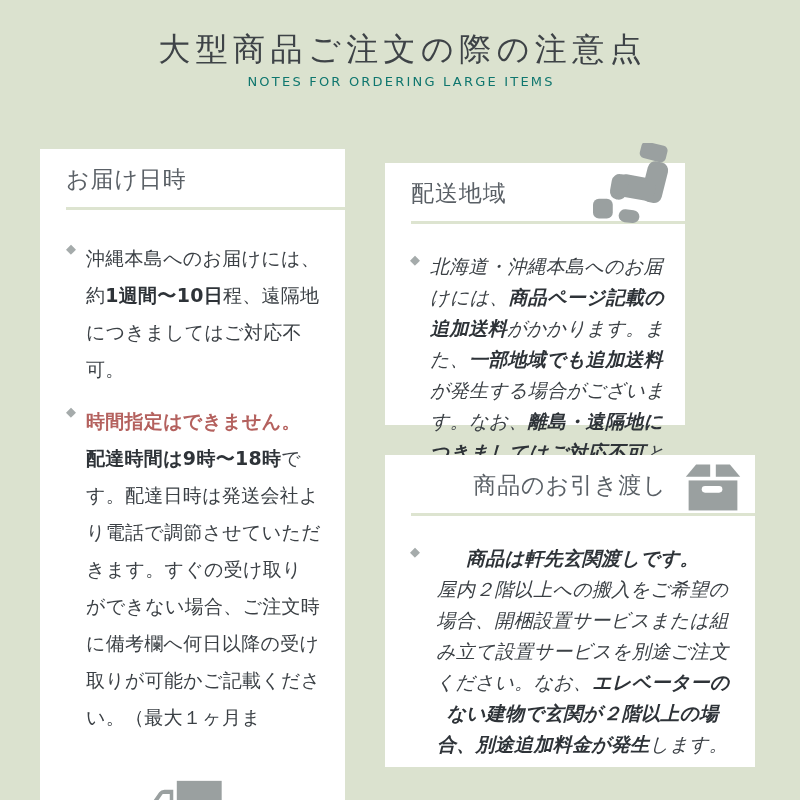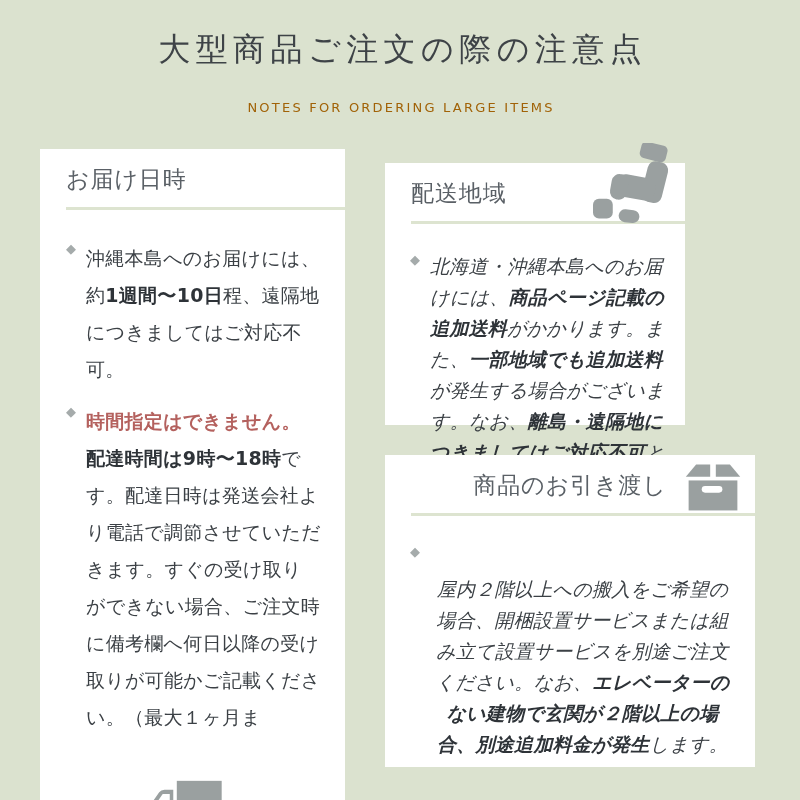--- a/index.html
+++ b/index.html
@@ -15,21 +15,21 @@
     color:var(--body-text);
     position:relative; overflow:hidden;
   }
   .page{position:absolute;inset:0;}
   .page-header{position:absolute;top:0;left:0;width:800px;text-align:center;}
   .page-title{
     margin-top:28px;font-size:32px;font-weight:400;color:var(--title-text);
     letter-spacing:0.17em;text-indent:0.17em;white-space:nowrap;
   }
   .page-subtitle{
-    margin-top:28px;font-size:13px;font-weight:400;color:#a16207;
+    margin-top:2px;font-size:13px;font-weight:400;color:#0f766e;
     letter-spacing:0.17em;text-indent:0.17em;
   }
   .card{
     position:absolute;background:var(--card-background);overflow:visible;
   }
   .card-left{left:40px;top:149px;width:305px;height:709px;}
   .card-right-top{left:385px;top:163px;width:300px;height:262px;}
   .card-right-bottom{left:385px;top:455px;width:370px;height:312px;text-align:center;}
   .card-heading{
     font-size:23px;font-weight:500;color:var(--heading-text);
@@ -122,18 +122,18 @@
         <polygon points="35,3 50,3 61,16 35,16" fill="currentColor"></polygon>
         <rect x="6" y="20" width="52" height="32" fill="currentColor"></rect>
         <rect x="20" y="26" width="22" height="7" rx="3.5" fill="#ffffff"></rect>
       </svg>
     </span>
     <h2 class="card-heading">商品のお引き渡し</h2>
     <div class="heading-rule"></div>
     <ul class="bullets">
       <li class="bullet">
         <span class="diamond">◆</span>
-        <p class="bullet-text"><br><span class="seg-normal">屋内２階以上への搬入をご希望の場合、開梱設置サービスまたは組み立て設置サービスを別途ご注文ください。なお、</span><span class="seg-bold">エレベーターのない建物で玄関が２階以上の場合、別途追加料金が発生</span><span class="seg-normal">します。</span></p>
+        <p class="bullet-text"><span class="seg-bold">商品は軒先玄関渡しです。</span><br><span class="seg-normal">屋内２階以上への搬入をご希望の場合、開梱設置サービスまたは組み立て設置サービスを別途ご注文ください。なお、</span><span class="seg-bold">エレベーターのない建物で玄関が２階以上の場合、別途追加料金が発生</span><span class="seg-normal">します。</span></p>
       </li>
     </ul>
   </section>
 
 </div>
 
 </body></html>

